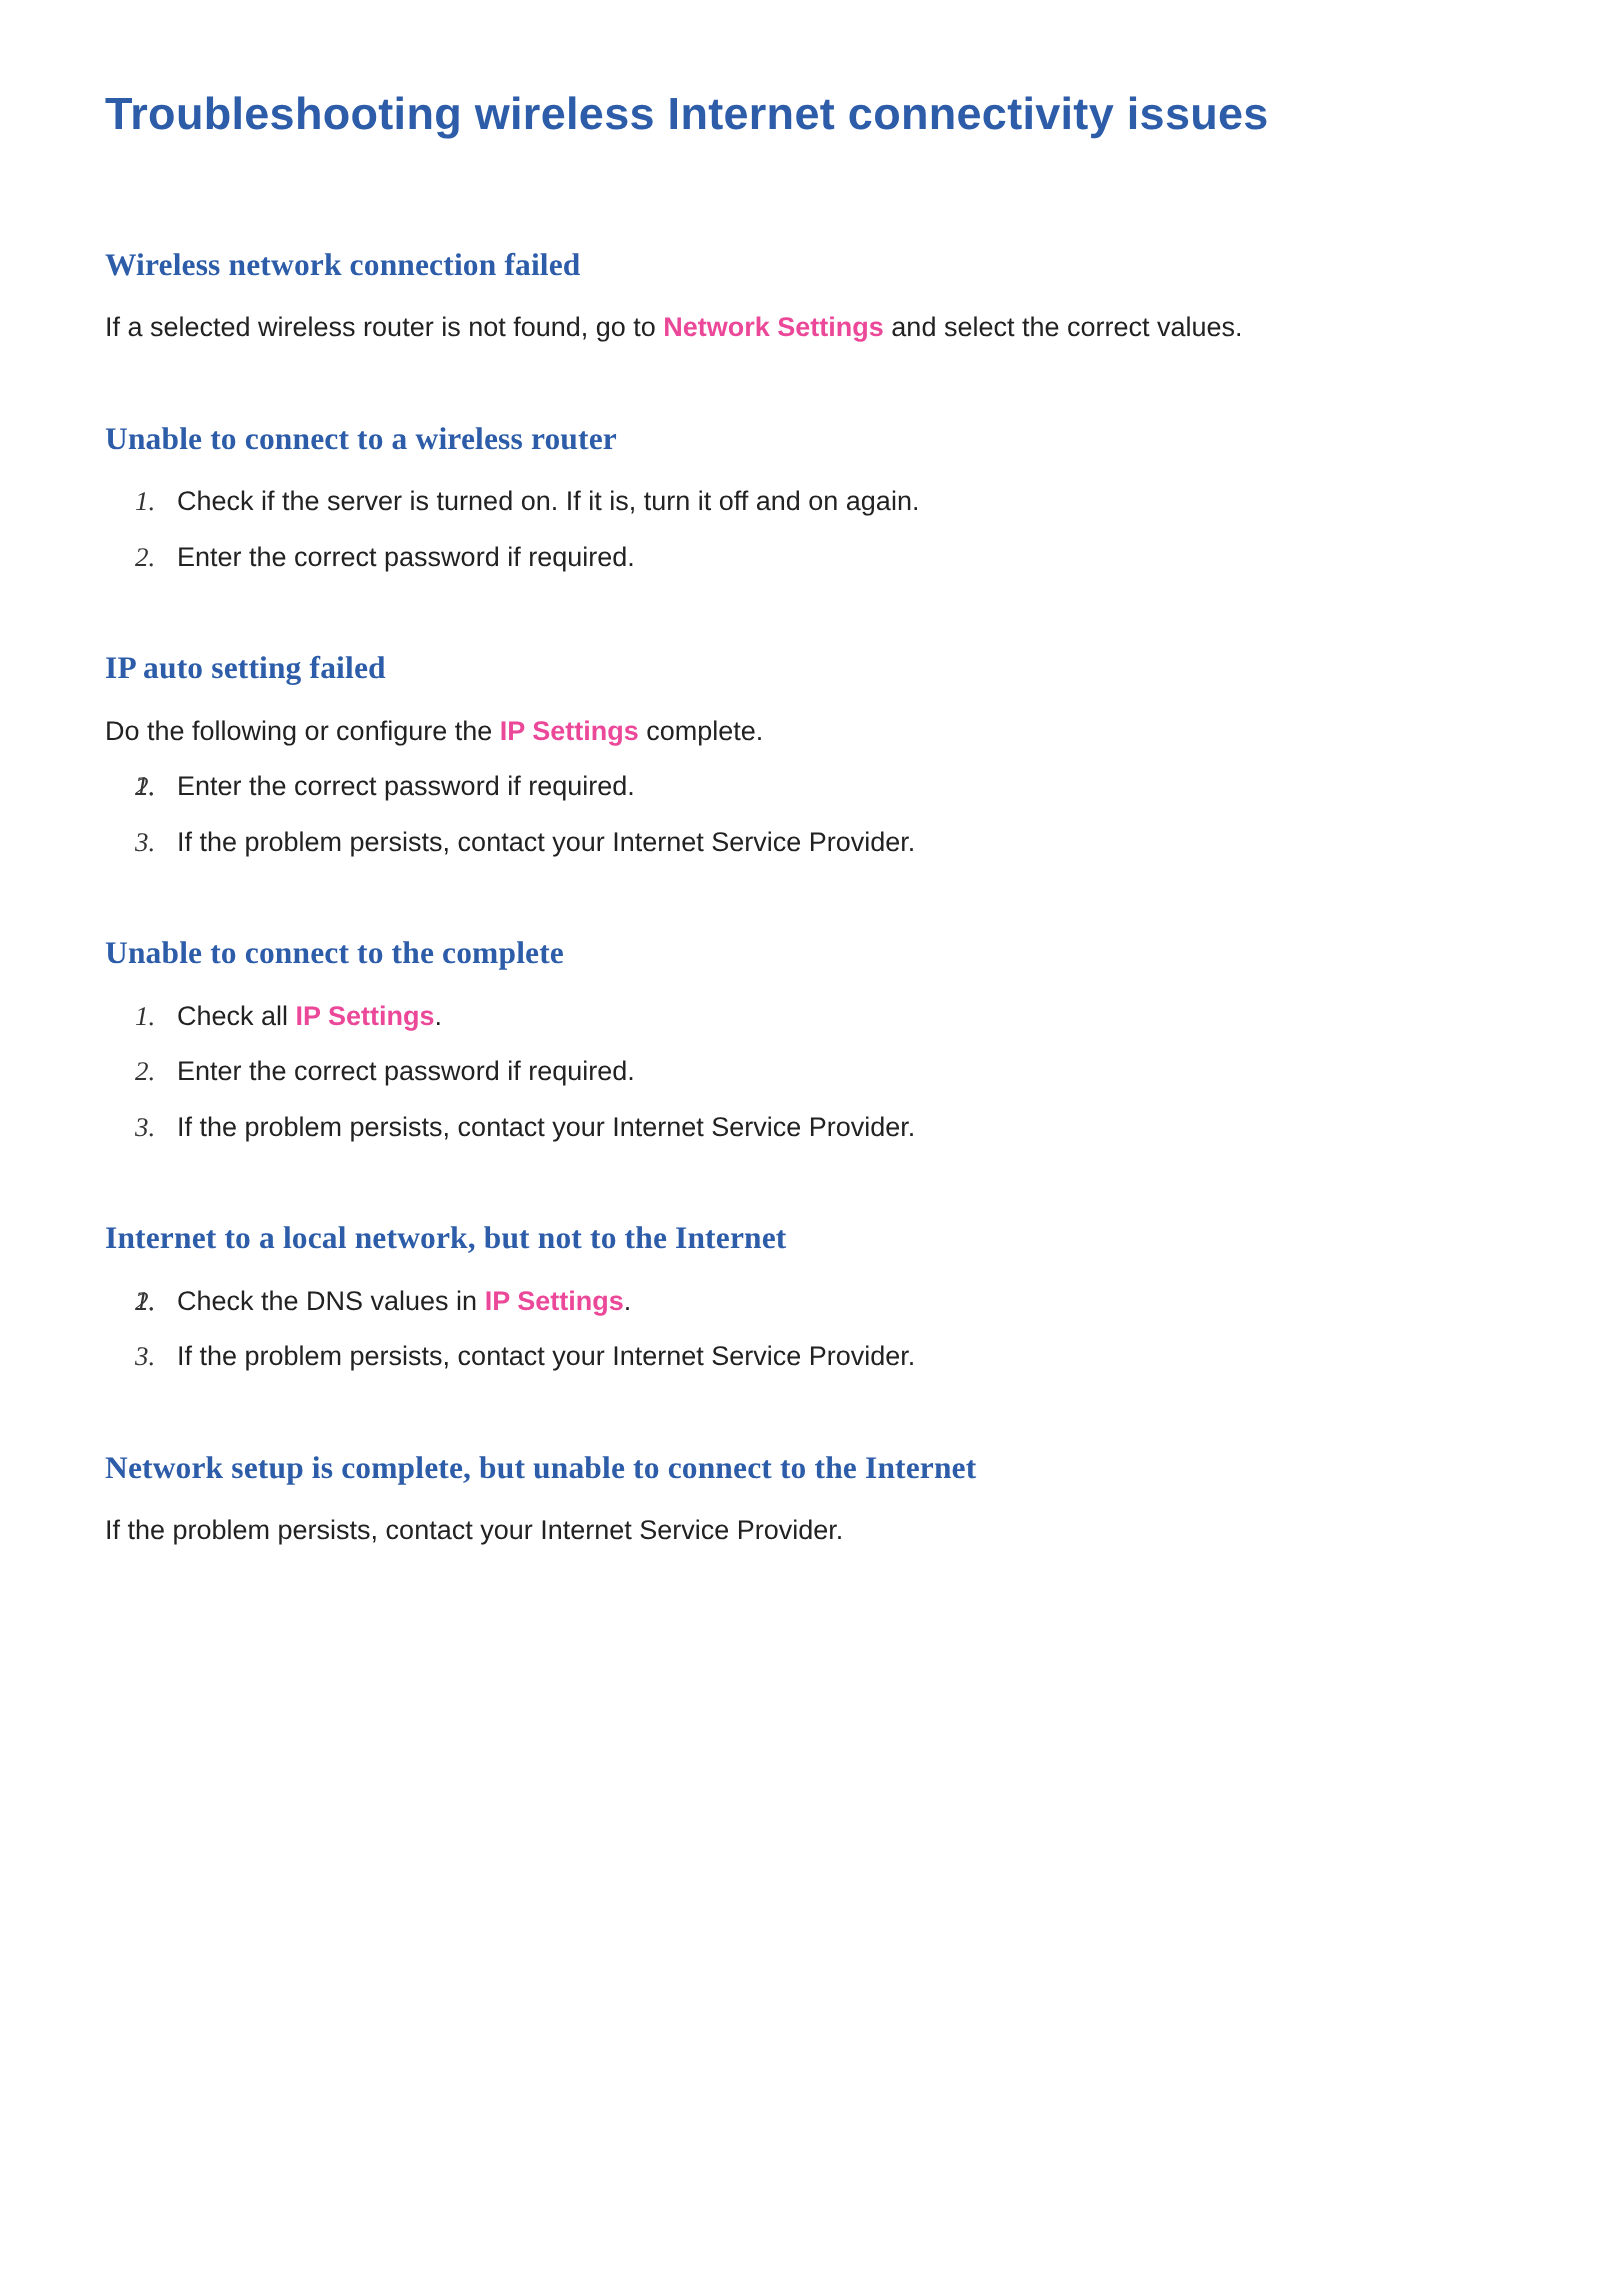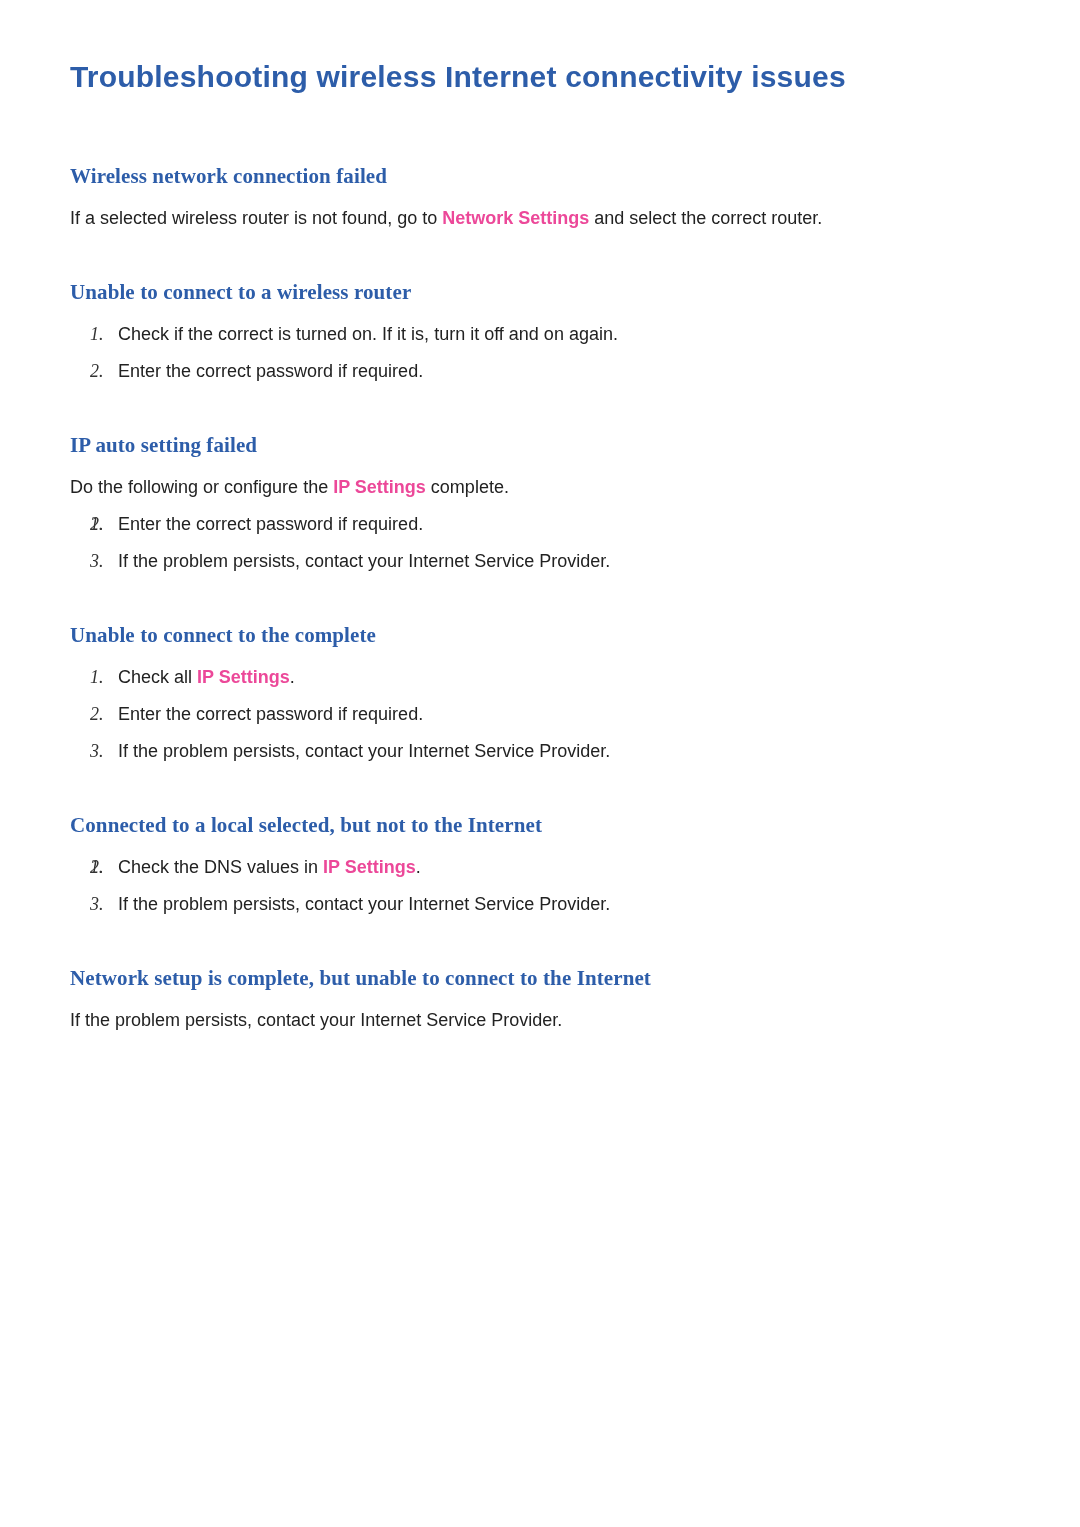--- a/index.html
+++ b/index.html
@@ -65,28 +65,28 @@
     font-weight: 600;
   }
 </style>
 </head>
 <body>
 
 <h1 class="page-title">Troubleshooting wireless Internet connectivity issues</h1>
 
 <h2 class="section-heading first">Wireless network connection failed</h2>
 <p class="para">
-  <span>If a selected wireless router is not found, go to </span><span class="link-term">Network Settings</span><span> and select the correct router.</span>
+  <span>If a selected wireless router is not found, go to </span><span class="link-term">Network Settings</span><span> and select the correct values.</span>
 </p>
 
 <h2 class="section-heading">Unable to connect to a wireless router</h2>
 <ol class="steps">
   <li>
     <span class="num">1.</span>
-    <span>Check if the correct is turned on. If it is, turn it off and on again.</span>
+    <span>Check if the server is turned on. If it is, turn it off and on again.</span>
   </li>
   <li>
     <span class="num">2.</span>
     <span>Enter the correct password if required.</span>
   </li>
 </ol>
 
 <h2 class="section-heading">IP auto setting failed</h2>
 <p class="para">
   <span>Do the following or configure the </span><span class="link-term">IP Settings</span><span> complete.</span>
@@ -116,21 +116,21 @@
   <li>
     <span class="num">2.</span>
     <span>Enter the correct password if required.</span>
   </li>
   <li>
     <span class="num">3.</span>
     <span>If the problem persists, contact your Internet Service Provider.</span>
   </li>
 </ol>
 
-<h2 class="section-heading">Connected to a local selected, but not to the Internet</h2>
+<h2 class="section-heading">Internet to a local network, but not to the Internet</h2>
 <ol class="steps">
   <li>
     <span class="num">1.</span>
   </li>
   <li>
     <span class="num">2.</span>
     <span>
       <span>Check the DNS values in </span><span class="link-term">IP Settings</span><span>.</span>
     </span>
   </li>

